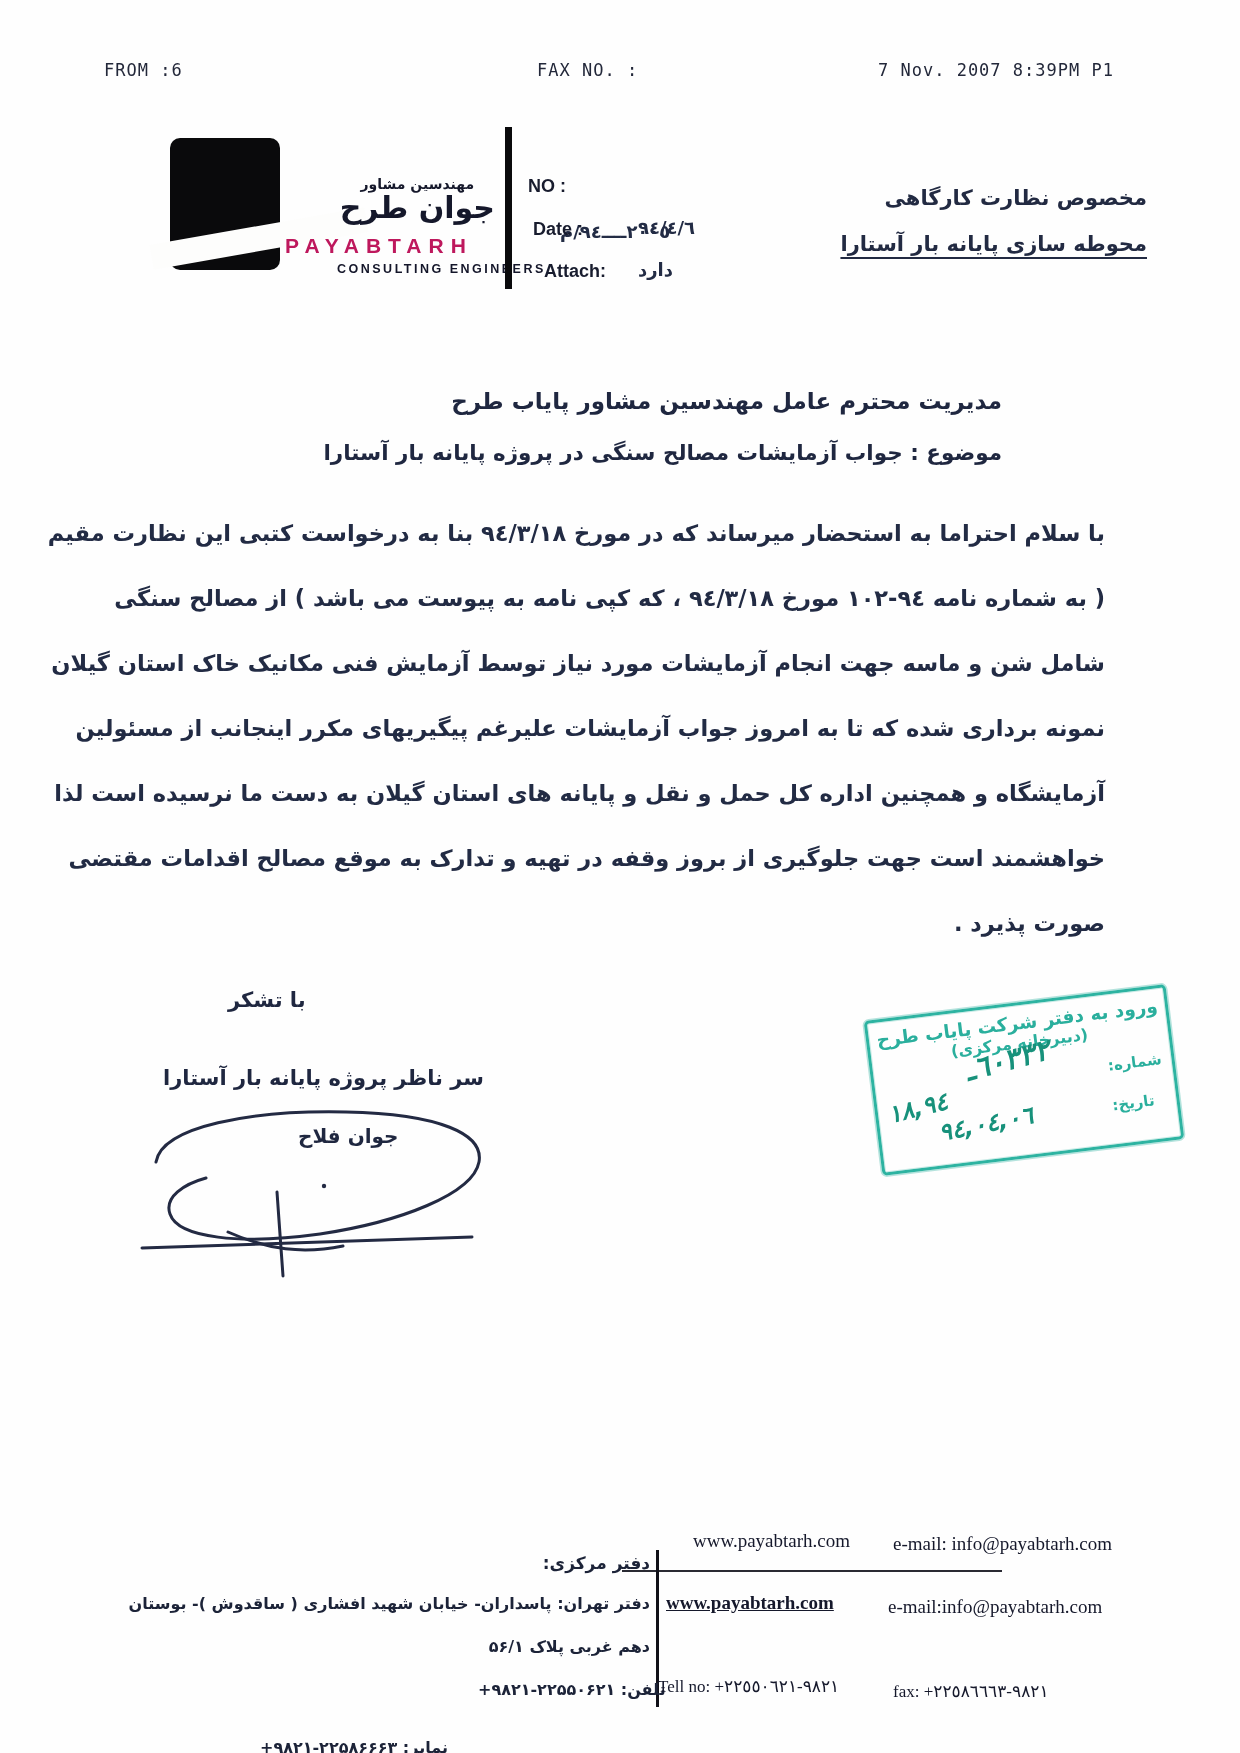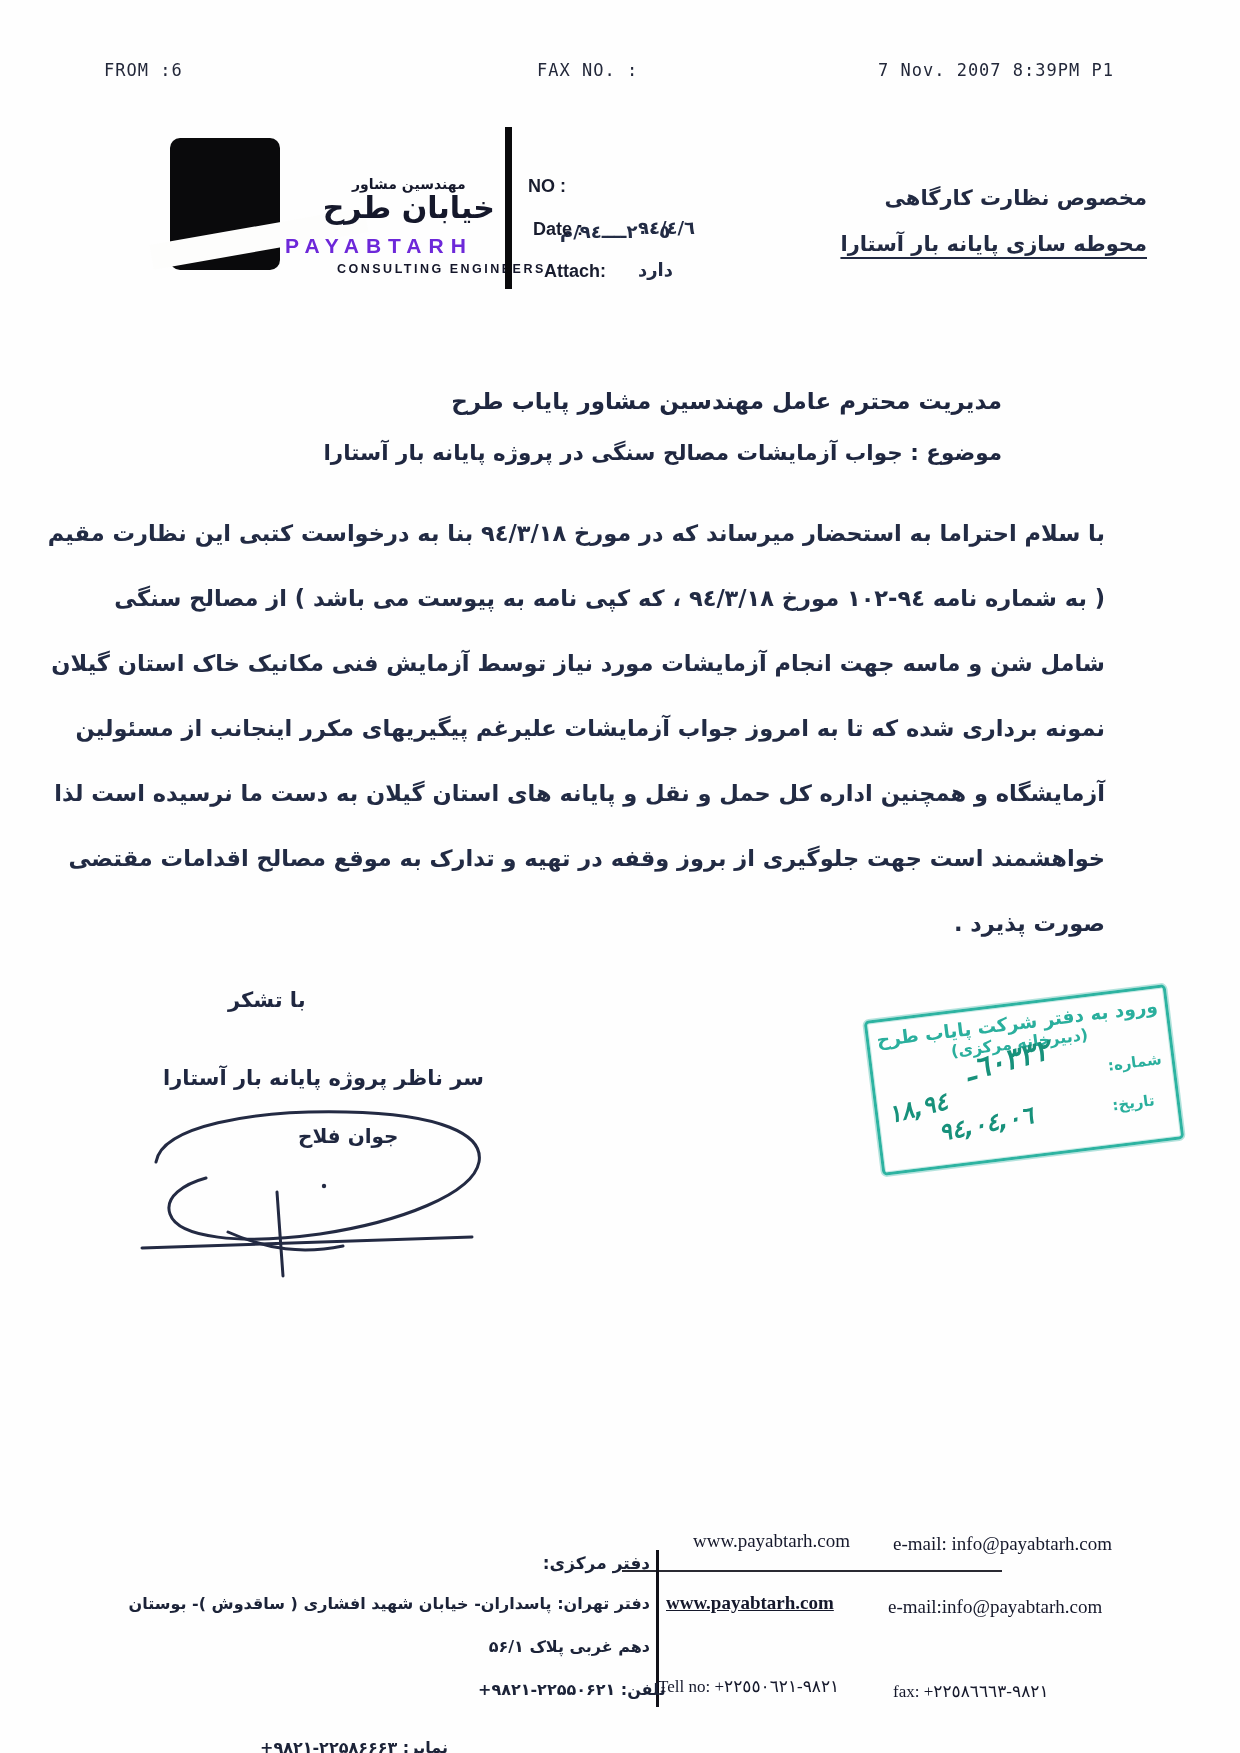--- a/index.html
+++ b/index.html
@@ -8,21 +8,21 @@
   .abs{position:absolute;}
   .rtl{direction:rtl;unicode-bidi:plaintext;}
   
   .fax-hd{font-family:"DejaVu Sans Mono",monospace;font-size:17px;color:#23283a;letter-spacing:1px;}
   
   .logo-box{left:170px;top:138px;width:110px;height:132px;background:#0a0a0c;border-radius:10px;}
   .logo-stripe{left:150px;top:226px;width:218px;height:25px;background:#fdfdfc;transform:rotate(-10deg);}
   .logo-fa{right:745px;top:166px;text-align:center;line-height:1.05;color:#15182b;}
   .logo-fa .small{font-size:14px;font-weight:bold;display:block;margin-top:11px;}
   .logo-fa .big{font-size:30px;font-weight:bold;display:block;}
-  .latin-name{left:285px;top:234px;font-size:21px;font-weight:bold;letter-spacing:7px;color:#6d28d9;font-family:"Liberation Sans",sans-serif;}
+  .latin-name{left:285px;top:234px;font-size:21px;font-weight:bold;letter-spacing:7px;color:#be185d;font-family:"Liberation Sans",sans-serif;}
   .latin-sub{left:337px;top:262px;font-size:12.5px;font-weight:bold;letter-spacing:2.5px;color:#14162a;font-family:"Liberation Sans",sans-serif;}
   .vbar{left:505px;top:127px;width:7px;height:162px;background:#0a0a0c;}
   .ref-label{font-family:"Liberation Sans",sans-serif;font-size:18px;font-weight:bold;color:#181c2e;}
   .ref-value{font-size:18px;font-weight:bold;color:#232c45;}
   .note{font-size:21px;font-weight:bold;color:#222a42;}
   .note.u{text-decoration:underline;text-underline-offset:6px;}
   
   .recipient{right:238px;top:388px;font-size:23px;font-weight:bold;color:#1f2740;}
   .subject{right:238px;top:440px;font-size:21.5px;font-weight:bold;color:#1f2740;}
   .body-line{left:140px;width:965px;font-size:22.5px;font-weight:600;color:#222b44;direction:rtl;
@@ -53,21 +53,21 @@
 <div class="page">
 
   <span class="abs fax-hd" style="left:104px;top:60px;">FROM :6</span>
   <span class="abs fax-hd" style="left:537px;top:60px;">FAX NO. :</span>
   <span class="abs fax-hd" style="left:878px;top:60px;">7 Nov. 2007  8:39PM  P1</span>
 
   <div class="abs logo-box"></div>
   <div class="abs logo-stripe"></div>
   <div class="abs logo-fa rtl">
     <span class="small">مهندسین مشاور</span>
-    <span class="big">خیابان طرح</span>
+    <span class="big">جوان طرح</span>
   </div>
   <span class="abs latin-name">PAYABTARH</span>
   <span class="abs latin-sub">CONSULTING ENGINEERS</span>
   <div class="abs vbar"></div>
 
   <span class="abs ref-label" style="left:528px;top:176px;">NO :</span>
   <span class="abs ref-value rtl" style="left:560px;top:174px;margin-top:47px;">٢٠٠٥ــــ٩٤/م</span>
   <span class="abs ref-label" style="left:533px;top:219px;">Date :</span>
   <span class="abs ref-value rtl" style="left:638px;top:217px;">٩٤/٤/٦</span>
   <span class="abs ref-label" style="left:528px;top:261px;margin-left:16px;">Attach:</span>

